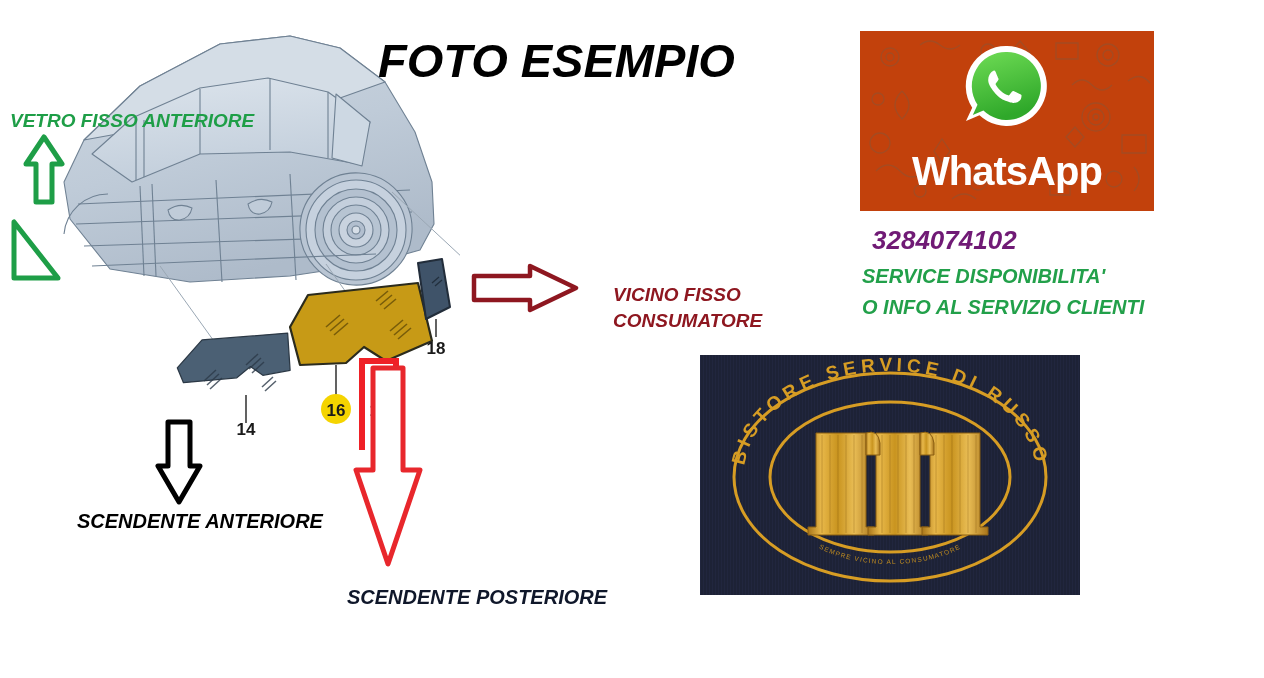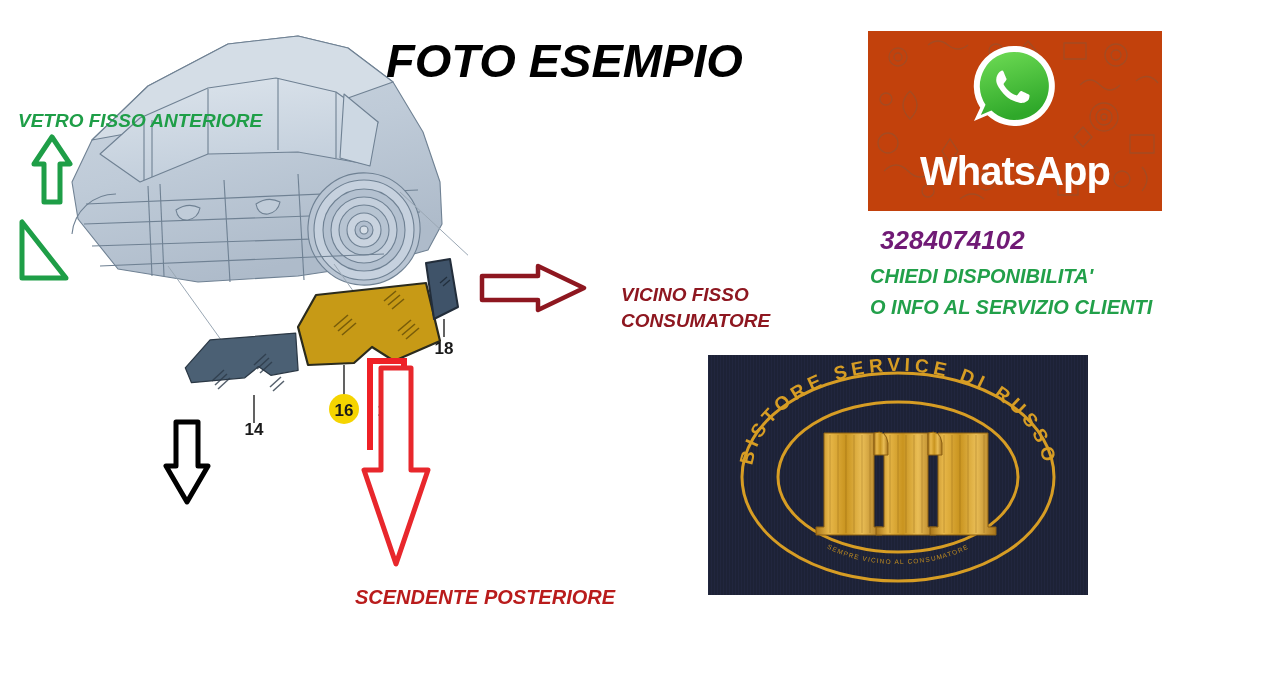--- a/index.html
+++ b/index.html
@@ -1,39 +1,39 @@
 <!DOCTYPE html>
 <html><head>
 <meta charset="utf-8">
 <style>
   html,body{margin:0;padding:0;background:#fff;}
   body{width:1264px;height:678px;position:relative;overflow:hidden;
        font-family:"Liberation Sans","DejaVu Sans",sans-serif;background:#ffffff;}
-  .stage{position:absolute;left:0;top:0;width:1116px;height:678px;background:#ffffff;margin-left:8px;}
+  .stage{position:absolute;left:0;top:0;width:1116px;height:678px;background:#ffffff;}
 
   
   .title{position:absolute;left:378px;top:33px;font-size:47px;font-weight:bold;
          font-style:italic;color:#000;letter-spacing:0px;white-space:nowrap;
          font-family:"Liberation Sans",sans-serif;}
 
   
   .car-wrap{position:absolute;left:40px;top:14px;width:420px;height:330px;}
   .car-wrap svg{display:block;}
 
   
   .parts-wrap{position:absolute;left:150px;top:255px;width:330px;height:180px;}
 
   
   .lbl{position:absolute;font-weight:bold;font-style:italic;white-space:nowrap;
        font-family:"Liberation Sans",sans-serif;}
   .lbl-green-front{left:10px;top:110px;font-size:19px;color:#1e9e47;}
   .lbl-red-rear{left:613px;top:282px;font-size:19px;color:#8e1720;line-height:26px;
                 font-style:italic;}
   .lbl-black-front{left:77px;top:510px;font-size:20px;color:#000;}
-  .lbl-red-post{left:347px;top:586px;font-size:20px;color:#b91c1c;text-align:center;}
+  .lbl-red-post{left:347px;top:586px;font-size:20px;color:#0f172a;text-align:center;}
 
   
   .arrows{position:absolute;left:0;top:0;width:1264px;height:678px;pointer-events:none;}
 
   
   .wa-box{position:absolute;left:860px;top:31px;width:294px;height:180px;
           background:#c2410c;overflow:hidden;}
   .wa-pattern{position:absolute;left:0;top:0;width:100%;height:100%;opacity:.33;}
   .wa-logo{position:absolute;left:50%;top:12px;transform:translateX(-50%);
            width:94px;height:94px;}
@@ -203,20 +203,21 @@
     </g>
   </svg>
 
   <div class="lbl lbl-green-front">VETRO FISSO ANTERIORE</div>
 
   <div class="lbl lbl-red-rear">
     <div>VICINO FISSO</div>
     <div>CONSUMATORE</div>
   </div>
 
+  <div class="lbl lbl-black-front">SCENDENTE ANTERIORE</div>
 
   <div class="lbl lbl-red-post">SCENDENTE POSTERIORE</div>
 
   <div class="wa-box">
     <svg class="wa-pattern" width="294" height="180" viewBox="0 0 294 180">
       <g stroke="#4a6b66" stroke-width="1.3" fill="none" opacity=".75">
         <circle cx="30" cy="26" r="9"></circle>
           <circle cx="30" cy="26" r="4"></circle>
         <path d="M60 14 q10 -8 20 0 q10 8 20 0"></path>
         <circle cx="128" cy="20" r="7"></circle>
@@ -268,21 +269,21 @@
                c-2.6 -2.3 -4.3 -5.2 -4.8 -6 c-0.5 -0.9 0 -1.3 0.4 -1.8
                c0.4 -0.4 0.9 -1.1 1.3 -1.6 c0.4 -0.5 0.6 -0.9 0.9 -1.5
                c0.3 -0.6 0.1 -1.1 -0.1 -1.5 c-0.2 -0.4 -1.9 -4.6 -2.6 -6.3
                c-0.6 -1.5 -1.2 -1.4 -1.7 -1.5 Z" fill="#ffffff"></path>
     </svg>
 
     <div class="wa-word">WhatsApp</div>
   </div>
 
   <div class="wa-phone">3284074102</div>
-  <div class="wa-line1">CHIEDI DISPONIBILITA'</div>
+  <div class="wa-line1">SERVICE DISPONIBILITA'</div>
   <div class="wa-line2">O INFO AL SERVIZIO CLIENTI</div>
 
   <div class="shop-box">
     <svg width="380" height="240" viewBox="0 0 380 240">
       <defs>
         <linearGradient id="goldg" x1="0" y1="0" x2="1" y2="0">
           <stop offset="0%" stop-color="#a9761a"></stop>
           <stop offset="20%" stop-color="#e8b84a"></stop>
           <stop offset="45%" stop-color="#c9941f"></stop>
           <stop offset="70%" stop-color="#e9bd55"></stop>

